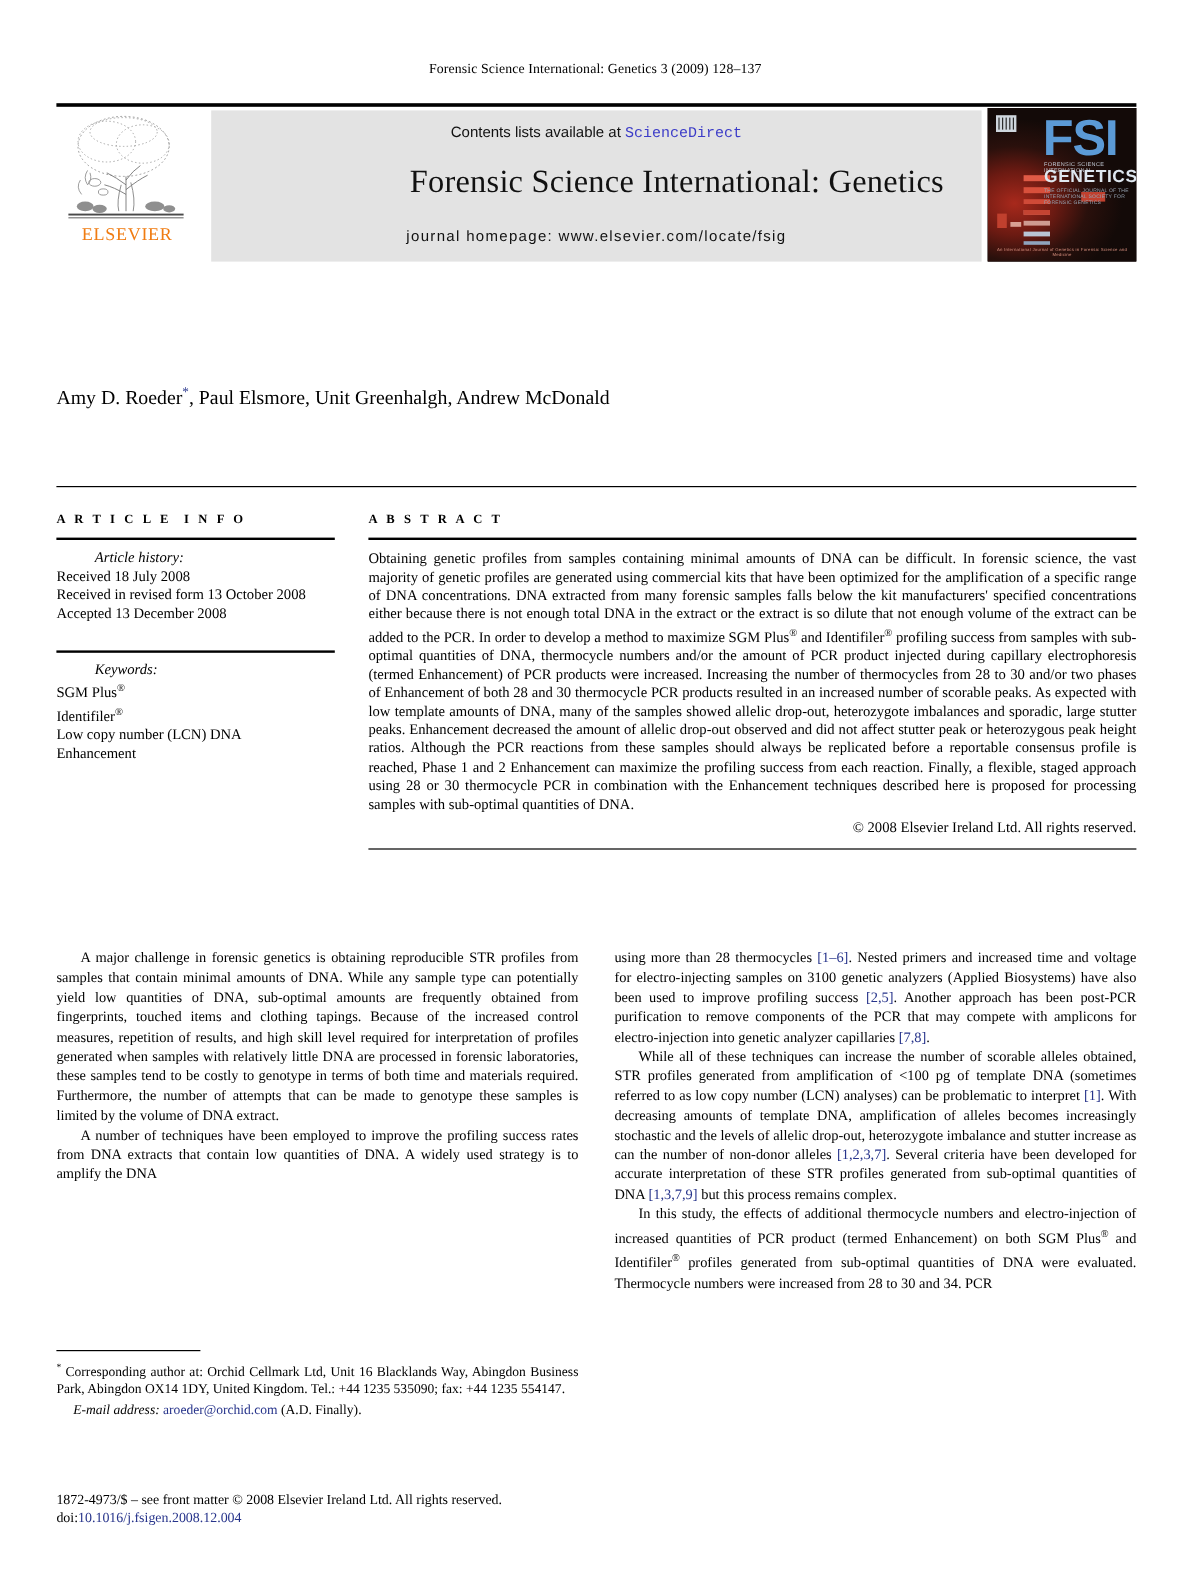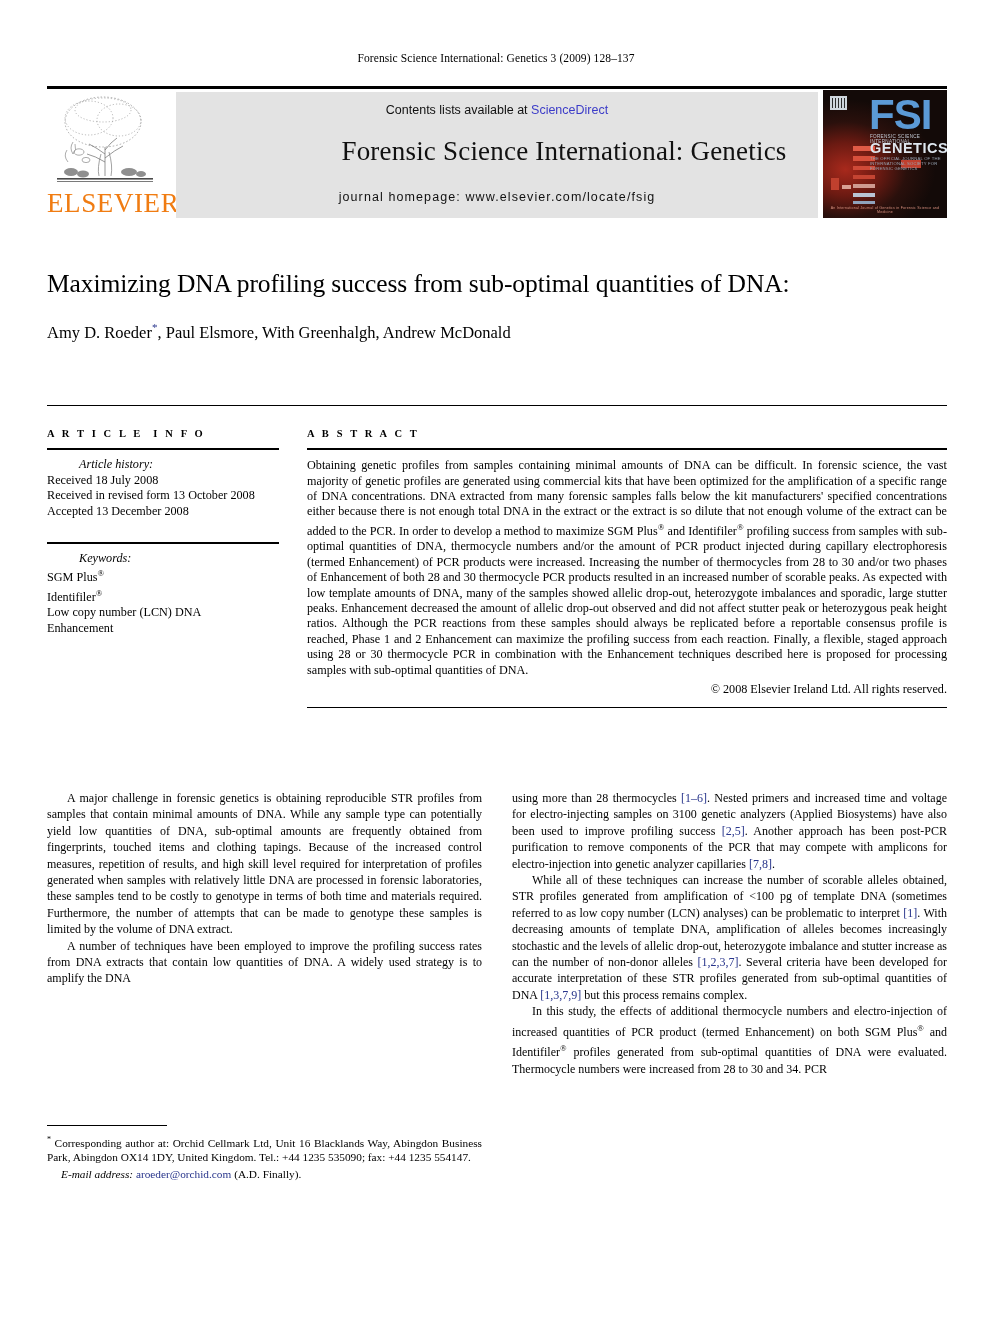--- a/index.html
+++ b/index.html
@@ -64,21 +64,21 @@
     width: 104px;
     height: 96px;
   }
   .elsevier-word {
     position: absolute;
     left: 0;
     top: 96px;
     width: 118px;
     text-align: center;
     font-family: "Liberation Serif", serif;
-    font-size: 27px;
+    font-size: 15px;
     letter-spacing: 0.6px;
     color: #F07C12;
   }
   .journal-band {
     position: absolute;
     left: 129px;
     top: 6px;
     width: 642px;
     height: 126px;
     background: #e3e3e3;
@@ -88,20 +88,21 @@
     top: 11px;
     left: 0;
     width: 642px;
     text-align: center;
     font-family: "Liberation Sans", sans-serif;
     font-size: 12.5px;
     color: #111;
   }
   .contents-line .sd-link {
     color: #3c3cc8;
+    font-family: Liberation Mono, monospace;
   }
   .journal-title {
     position: absolute;
     top: 44px;
     left: 0;
     width: 776px;
     text-align: center;
     font-family: "Liberation Serif", serif;
     font-size: 27px;
     color: #111;
@@ -482,24 +483,24 @@
       <div class="cover-fsi">FSI</div>
       <div class="cover-sub">FORENSIC SCIENCE INTERNATIONAL</div>
       <div class="cover-genetics">GENETICS</div>
       <div class="cover-genetics-sub">THE OFFICIAL JOURNAL OF THE INTERNATIONAL SOCIETY FOR FORENSIC GENETICS</div>
       <div class="cover-footer">An International Journal of Genetics in Forensic Science and Medicine</div>
     </div>
   </div>
 
   <div class="title-area">
     <h1 class="paper-title">
-      <span>Maximizing DNA profiling success from sub-optimal quantities of DNA:</span><br>
+      <br>
     </h1>
     <div class="authors">
-      <span>Amy D. Roeder</span><span class="star">*</span><span>, Paul Elsmore, With Greenhalgh, Andrew McDonald</span>
+      <span>Amy D. Roeder</span><span class="star">*</span><span>, Paul Elsmore, Unit Greenhalgh, Andrew McDonald</span>
     </div>
   </div>
 
   <div class="info-abstract">
     <div class="ia-rule-top"></div>
     <div class="ia-cols">
       <div class="col-info">
         <div class="sec-head">A R T I C L E &nbsp;I N F O</div>
         <div class="thick-rule"></div>
         <div class="info-group">
@@ -540,15 +541,17 @@
     </div>
   </div>
 
   <div class="footnote-area">
     <div class="fn-rule"></div>
     <div class="fn-text"><span class="fstar">*</span> <span>Corresponding author at: Orchid Cellmark Ltd, Unit 16 Blacklands Way, Abingdon Business Park, Abingdon OX14 1DY, United Kingdom. Tel.: +44 1235 535090; fax: +44 1235 554147.</span></div>
     <div class="fn-email"><span class="em-lbl">E-mail address:</span> <span class="link-blue">aroeder@orchid.com</span> <span>(A.D. Finally).</span></div>
   </div>
 
   <div class="issn-block">
+    <div>1872-4973/$ – see front matter © 2008 Elsevier Ireland Ltd. All rights reserved.</div>
+    <div><span>doi:</span><span class="link-blue">10.1016/j.fsigen.2008.12.004</span></div>
   </div>
 
 </div>
 
 </body></html>

